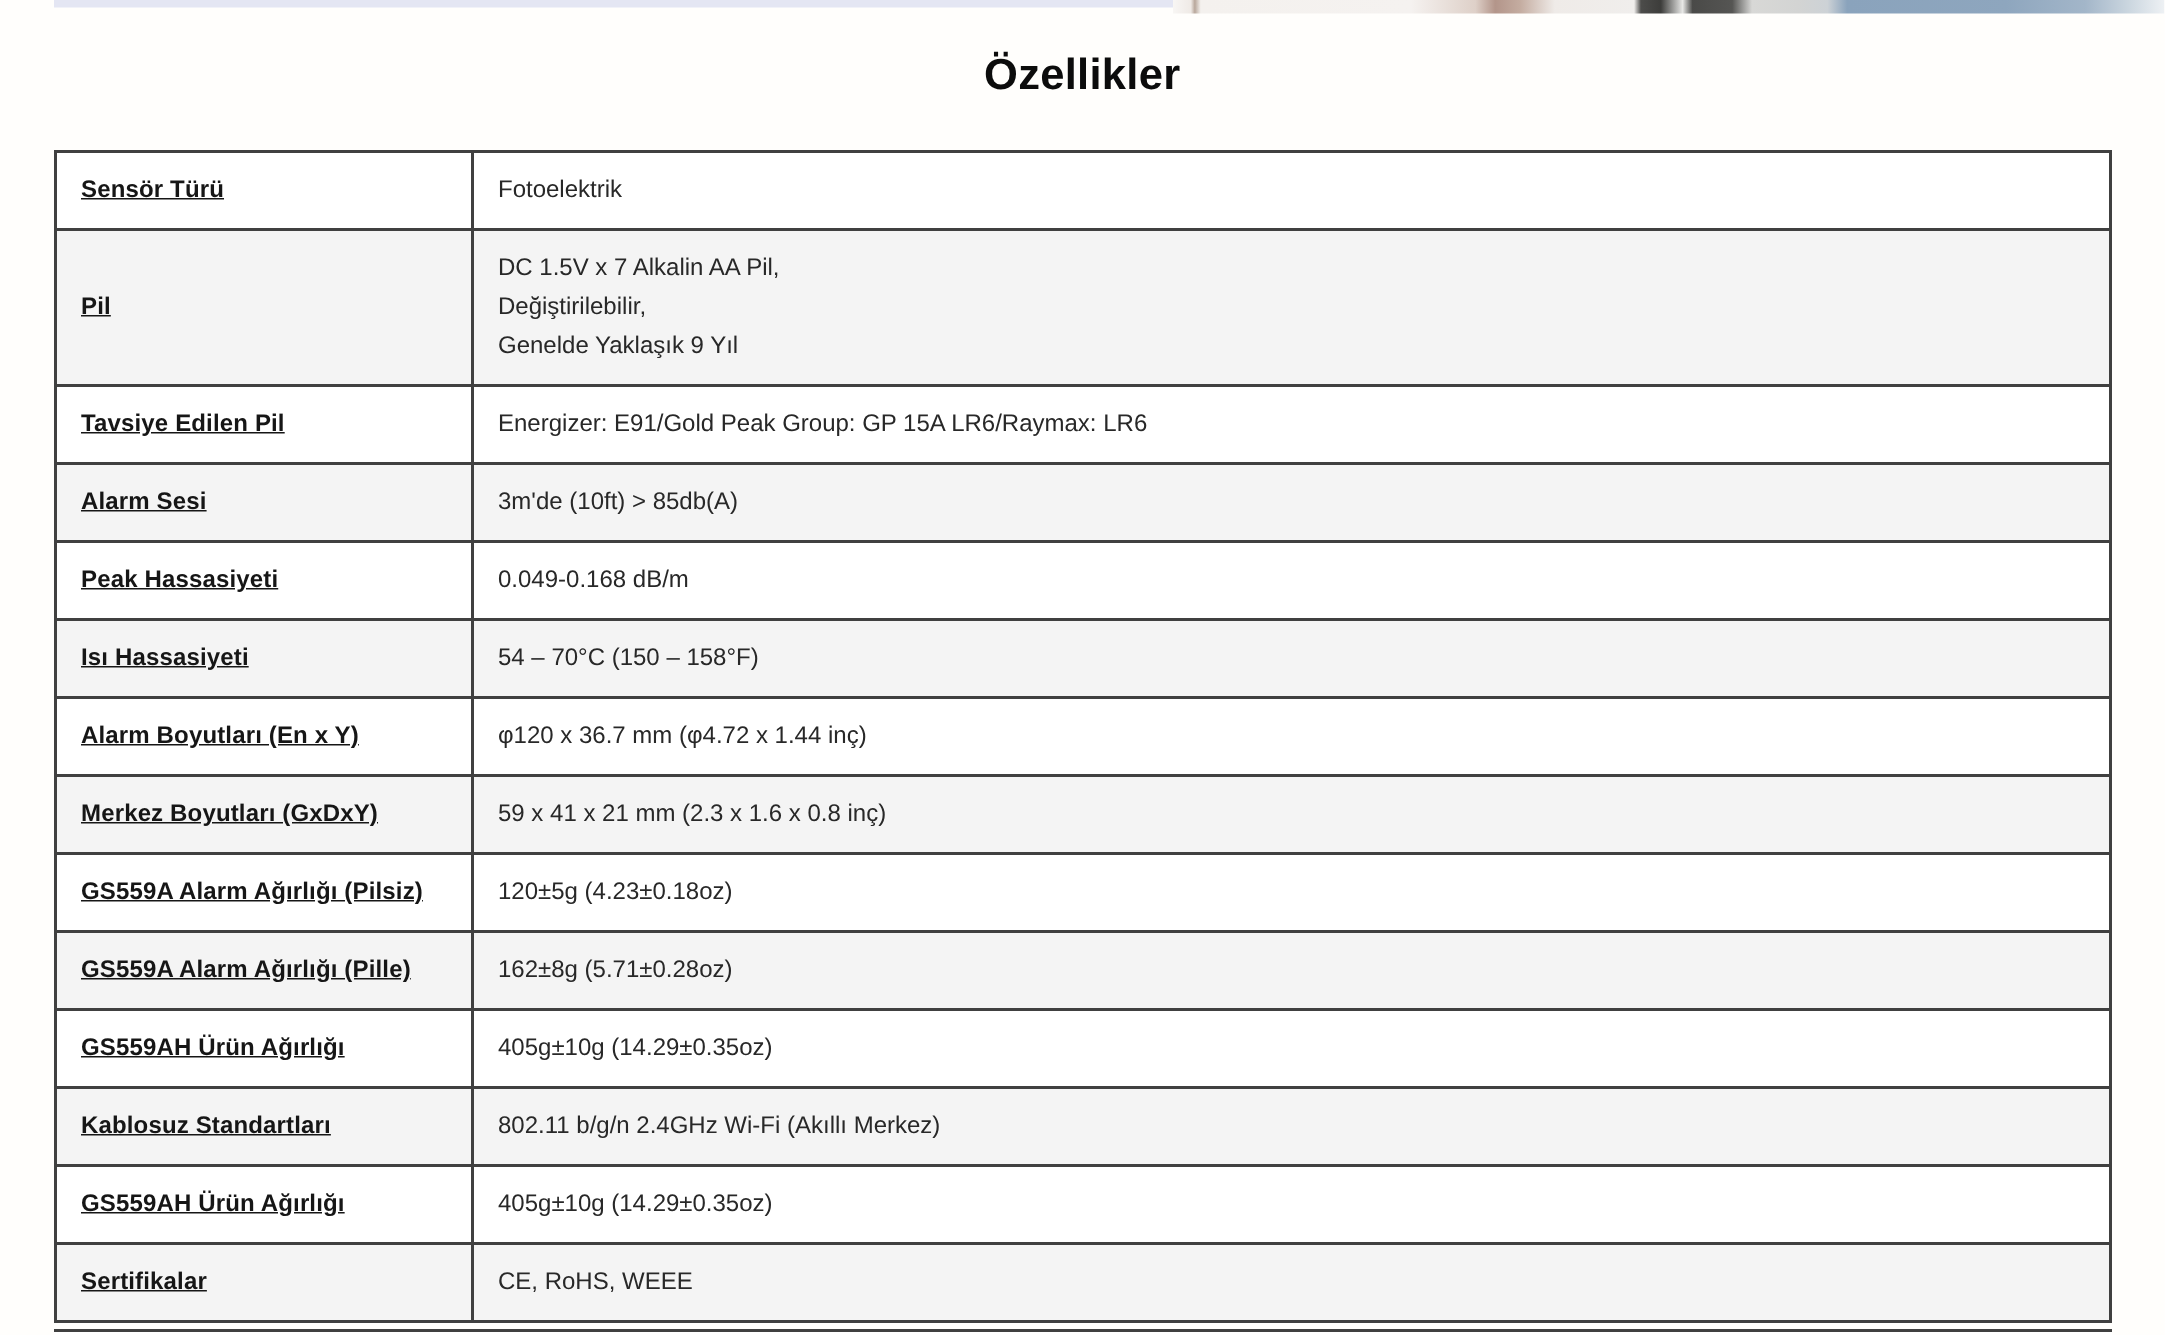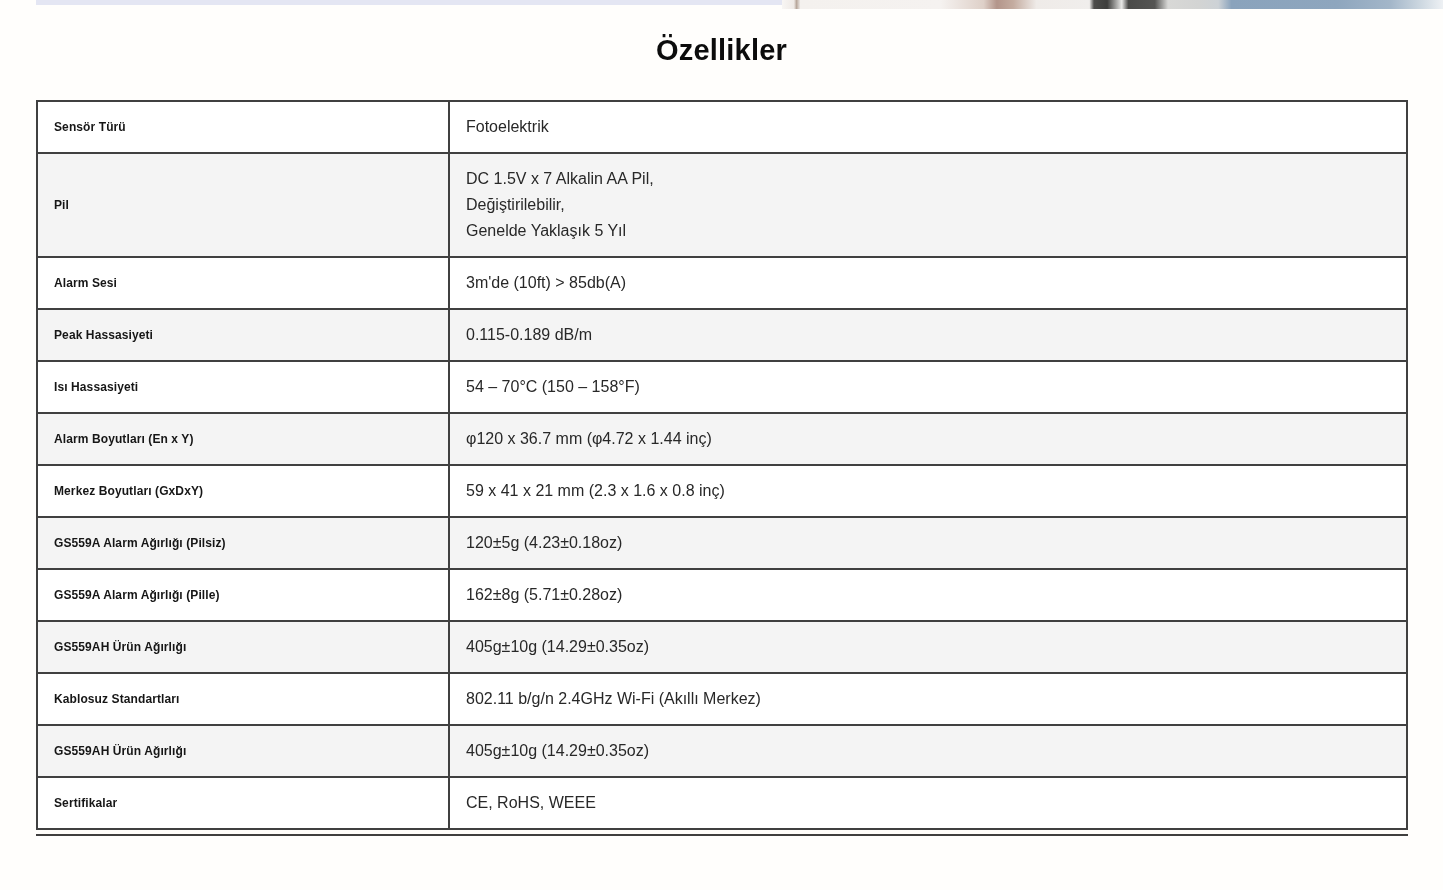--- a/index.html
+++ b/index.html
@@ -53,26 +53,27 @@
     border-collapse:collapse;
     background:#ffffff;
     table-layout:fixed;
   }
   table.spec-table td{
     border:2px solid var(--border-color);
     vertical-align:middle;
     padding:12px 16px;
   }
   td.label-cell{
-    width:412px;
+    width:278px;
     font-weight:700;
-    font-size:12px;
+    font-size:16px;
     line-height:26px;
     color:var(--label-color);
     letter-spacing:.1px;
+    text-decoration:underline;
   }
   td.value-cell{
     font-size:16px;
     font-weight:400;
     line-height:26px;
     color:var(--value-color);
     padding-left:15px;
   }
   .value-line{line-height:26px;}
   table.spec-table tr:nth-child(even) td{background:var(--alt-row-bg);}
@@ -102,33 +103,39 @@
           <td class="label-cell">Sensör Türü</td>
           <td class="value-cell">
             <div class="value-line">Fotoelektrik</div>
           </td>
         </tr>
         <tr>
           <td class="label-cell">Pil</td>
           <td class="value-cell">
             <div class="value-line">DC 1.5V x 7 Alkalin AA Pil,</div>
             <div class="value-line">Değiştirilebilir,</div>
-            <div class="value-line">Genelde Yaklaşık 5 Yıl</div>
+            <div class="value-line">Genelde Yaklaşık 9 Yıl</div>
+          </td>
+        </tr>
+        <tr>
+          <td class="label-cell">Tavsiye Edilen Pil</td>
+          <td class="value-cell">
+            <div class="value-line">Energizer: E91/Gold Peak Group: GP 15A LR6/Raymax: LR6</div>
           </td>
         </tr>
         <tr>
           <td class="label-cell">Alarm Sesi</td>
           <td class="value-cell">
             <div class="value-line">3m'de (10ft) &gt; 85db(A)</div>
           </td>
         </tr>
         <tr>
           <td class="label-cell">Peak Hassasiyeti</td>
           <td class="value-cell">
-            <div class="value-line">0.115-0.189 dB/m</div>
+            <div class="value-line">0.049-0.168 dB/m</div>
           </td>
         </tr>
         <tr>
           <td class="label-cell">Isı Hassasiyeti</td>
           <td class="value-cell">
             <div class="value-line">54 – 70°C (150 – 158°F)</div>
           </td>
         </tr>
         <tr>
           <td class="label-cell">Alarm Boyutları (En x Y)</td>

